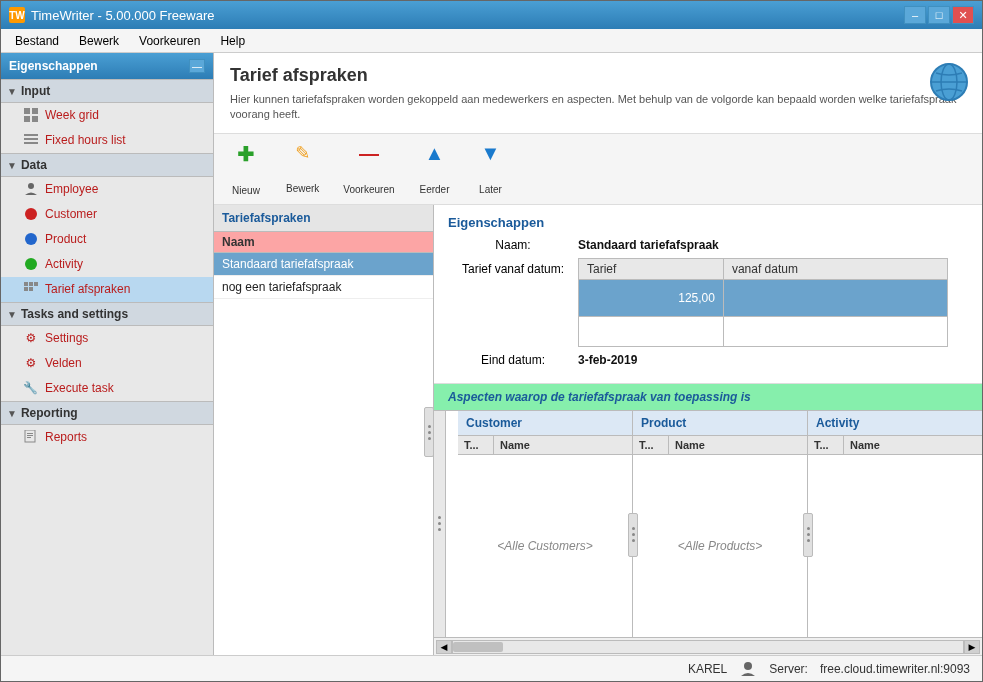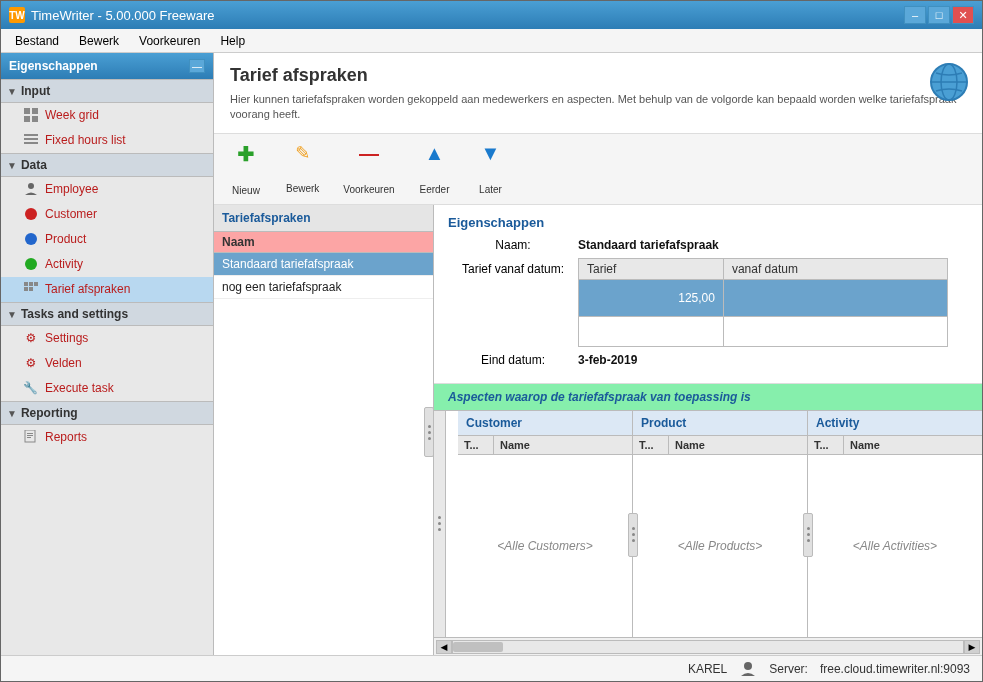--- a/index.html
+++ b/index.html
@@ -363,21 +363,20 @@
                     <div style="width:3px;height:3px;background:#888;border-radius:50%;"></div>
                   </div>
                 </div>
 
                 <div style="flex:1;display:flex;flex-direction:column;">
                   <div style="background:#dce8f5;padding:5px 8px;font-weight:bold;color:#1a5a9a;border-bottom:1px solid #bbb;">Activity</div>
                   <div style="display:flex;border-bottom:1px solid #bbb;background:#e8e8e8;">
                     <div style="padding:3px 6px;font-weight:bold;color:#333;border-right:1px solid #bbb;font-size:11px;width:36px;">T...</div>
                     <div style="padding:3px 6px;font-weight:bold;color:#333;font-size:11px;flex:1;">Name</div>
                   </div>
-                  <div style="flex:1;display:flex;align-items:center;justify-content:center;color:#888;font-style:italic;">&lt;Alle Activities&gt;</div>
                 </div>
               </div>
             </div>
 
             <div style="height:18px;background:#f0f0f0;border-top:1px solid #bbb;display:flex;align-items:center;padding:0 2px;">
               <div style="width:16px;height:14px;background:#d0d0d0;border:1px solid #bbb;display:flex;align-items:center;justify-content:center;cursor:pointer;font-size:9px;">◀</div>
               <div style="flex:1;height:14px;background:#e8e8e8;border:1px solid #bbb;position:relative;">
                 <div style="position:absolute;left:0;top:1px;width:50px;height:10px;background:#c0c0c0;border-radius:2px;"></div>
               </div>
               <div style="width:16px;height:14px;background:#d0d0d0;border:1px solid #bbb;display:flex;align-items:center;justify-content:center;cursor:pointer;font-size:9px;">▶</div>

